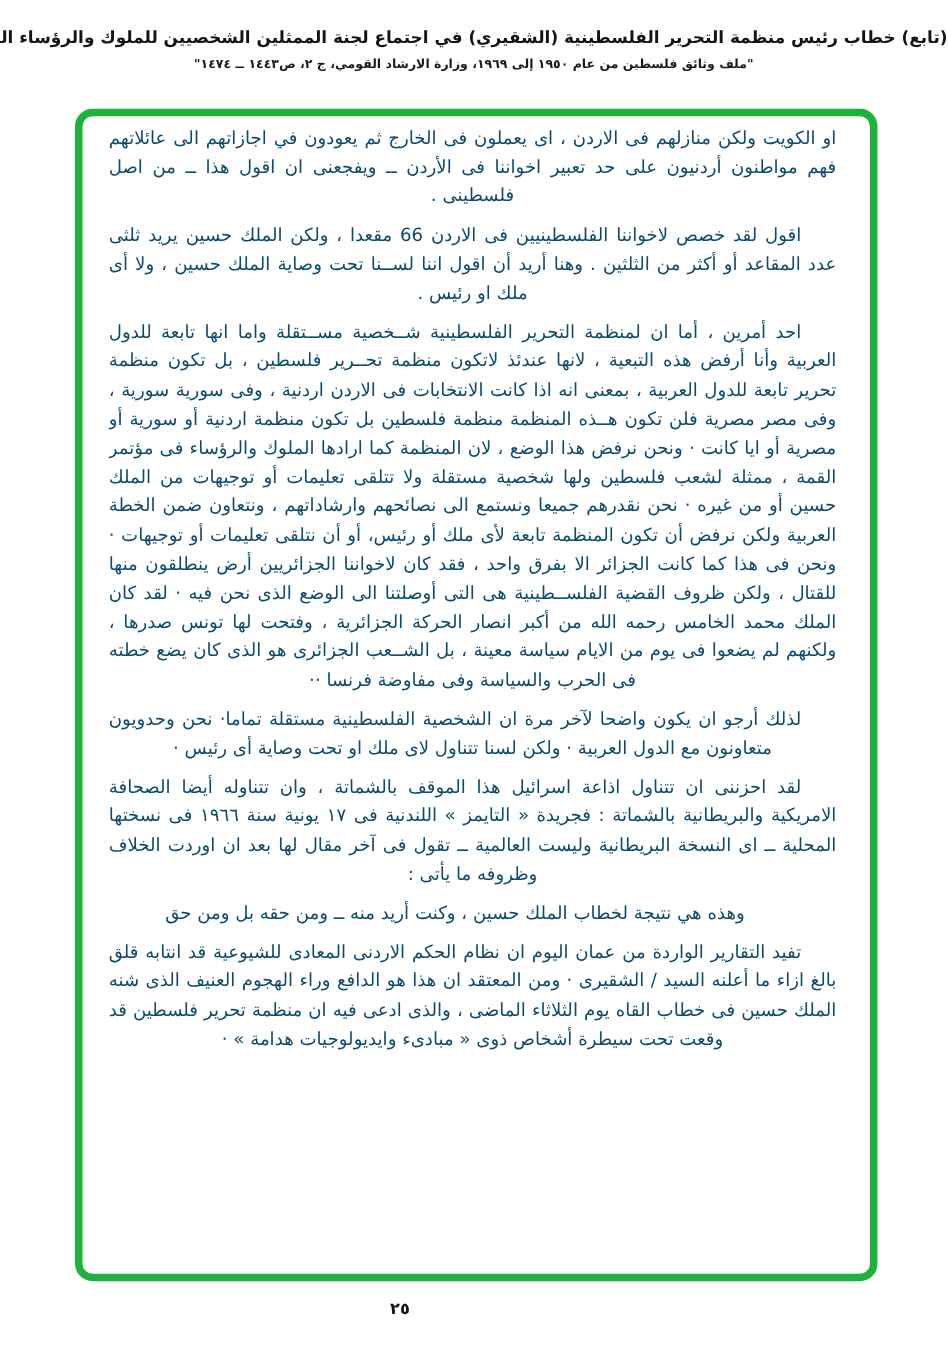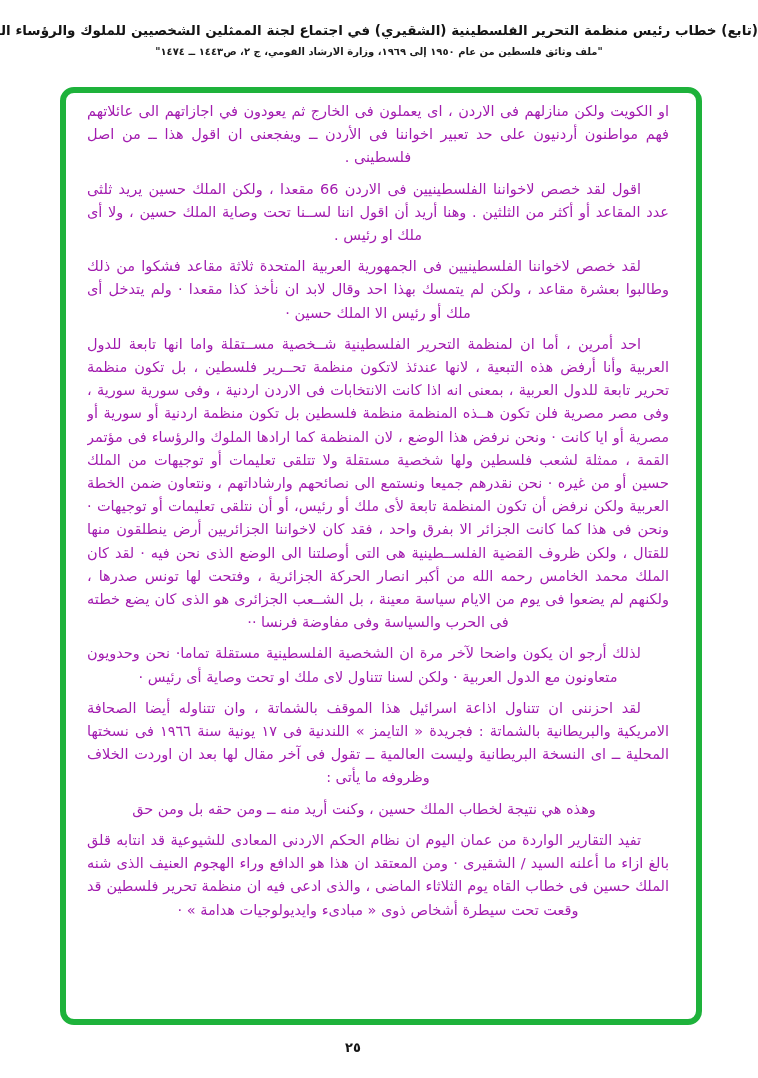--- a/index.html
+++ b/index.html
@@ -48,56 +48,54 @@
     position: absolute;
     left: 87px;
     top: 100px;
     width: 582px;
     height: 912px;
     direction: rtl;
     text-align: justify;
     font-size: 14.5px;
     line-height: 23.2px;
     overflow: hidden;
-    color: #a21caf;
+    color: #0c4a6e;
   }
   .body-text p {
     margin: 0 0 8px 0;
     text-align: justify;
     text-align-last: center;
   }
   .body-text p.indent { text-indent: 28px; }
   .page-number {
     position: absolute;
     left: 0;
     top: 1040px;
     width: 640px;
     text-align: center;
     font-size: 13px;
     font-weight: bold;
     direction: rtl;
-    margin-left: 33px;
   }
 </style>
 </head>
 <body>
 
 <div class="page">
 
   <div class="doc-header">
     <div class="doc-title">(تابع) خطاب رئيس منظمة التحرير الفلسطينية (الشقيري) في اجتماع لجنة الممثلين الشخصيين للملوك والرؤساء العرب</div>
     <div class="doc-source">"ملف وثائق فلسطين من عام ١٩٥٠ إلى ١٩٦٩، وزارة الارشاد القومي، ج ٢، ص١٤٤٣ ــ ١٤٧٤"</div>
   </div>
 
   <div class="green-frame" style="border-color: rgb(30, 178, 59);"></div>
 
   <div class="body-text">
     <p>او الكويت ولكن منازلهم فى الاردن ، اى يعملون فى الخارج ثم يعودون في اجازاتهم الى عائلاتهم فهم مواطنون أردنيون على حد تعبير اخواننا فى الأردن ــ ويفجعنى ان اقول هذا ــ من اصل فلسطينى .</p>
     <p class="indent">اقول لقد خصص لاخواننا الفلسطينيين فى الاردن 66 مقعدا ، ولكن الملك حسين يريد ثلثى عدد المقاعد أو أكثر من الثلثين . وهنا أريد أن اقول اننا لســنا تحت وصاية الملك حسين ، ولا أى ملك او رئيس .</p>
-    <p class="indent">لقد خصص لاخواننا الفلسطينيين فى الجمهورية العربية المتحدة ثلاثة مقاعد فشكوا من ذلك وطالبوا بعشرة مقاعد ، ولكن لم يتمسك بهذا احد وقال لابد ان نأخذ كذا مقعدا · ولم يتدخل أى ملك أو رئيس الا الملك حسين ·</p>
     <p class="indent">احد أمرين ، أما ان لمنظمة التحرير الفلسطينية شــخصية مســتقلة واما انها تابعة للدول العربية وأنا أرفض هذه التبعية ، لانها عندئذ لاتكون منظمة تحــرير فلسطين ، بل تكون منظمة تحرير تابعة للدول العربية ، بمعنى انه اذا كانت الانتخابات فى الاردن اردنية ، وفى سورية سورية ، وفى مصر مصرية فلن تكون هــذه المنظمة منظمة فلسطين بل تكون منظمة اردنية أو سورية أو مصرية أو ايا كانت · ونحن نرفض هذا الوضع ، لان المنظمة كما ارادها الملوك والرؤساء فى مؤتمر القمة ، ممثلة لشعب فلسطين ولها شخصية مستقلة ولا تتلقى تعليمات أو توجيهات من الملك حسين أو من غيره · نحن نقدرهم جميعا ونستمع الى نصائحهم وارشاداتهم ، ونتعاون ضمن الخطة العربية ولكن نرفض أن تكون المنظمة تابعة لأى ملك أو رئيس، أو أن نتلقى تعليمات أو توجيهات · ونحن فى هذا كما كانت الجزائر الا بفرق واحد ، فقد كان لاخواننا الجزائريين أرض ينطلقون منها للقتال ، ولكن ظروف القضية الفلســطينية هى التى أوصلتنا الى الوضع الذى نحن فيه · لقد كان الملك محمد الخامس رحمه الله من أكبر انصار الحركة الجزائرية ، وفتحت لها تونس صدرها ، ولكنهم لم يضعوا فى يوم من الايام سياسة معينة ، بل الشــعب الجزائرى هو الذى كان يضع خطته فى الحرب والسياسة وفى مفاوضة فرنسا ··</p>
     <p class="indent">لذلك أرجو ان يكون واضحا لآخر مرة ان الشخصية الفلسطينية مستقلة تماما· نحن وحدويون متعاونون مع الدول العربية · ولكن لسنا تتناول لاى ملك او تحت وصاية أى رئيس ·</p>
     <p class="indent">لقد احزننى ان تتناول اذاعة اسرائيل هذا الموقف بالشماتة ، وان تتناوله أيضا الصحافة الامريكية والبريطانية بالشماتة : فجريدة « التايمز » اللندنية فى ١٧ يونية سنة ١٩٦٦ فى نسختها المحلية ــ اى النسخة البريطانية وليست العالمية ــ تقول فى آخر مقال لها بعد ان اوردت الخلاف وظروفه ما يأتى :</p>
     <p class="indent">وهذه هي نتيجة لخطاب الملك حسين ، وكنت أريد منه ــ ومن حقه بل ومن حق</p>
     <p class="indent">تفيد التقارير الواردة من عمان اليوم ان نظام الحكم الاردنى المعادى للشيوعية قد انتابه قلق بالغ ازاء ما أعلنه السيد / الشقيرى · ومن المعتقد ان هذا هو الدافع وراء الهجوم العنيف الذى شنه الملك حسين فى خطاب القاه يوم الثلاثاء الماضى ، والذى ادعى فيه ان منظمة تحرير فلسطين قد وقعت تحت سيطرة أشخاص ذوى « مبادىء وايديولوجيات هدامة » ·</p>
   </div>
 
   <div class="page-number">٢٥</div>
 
 </div>

